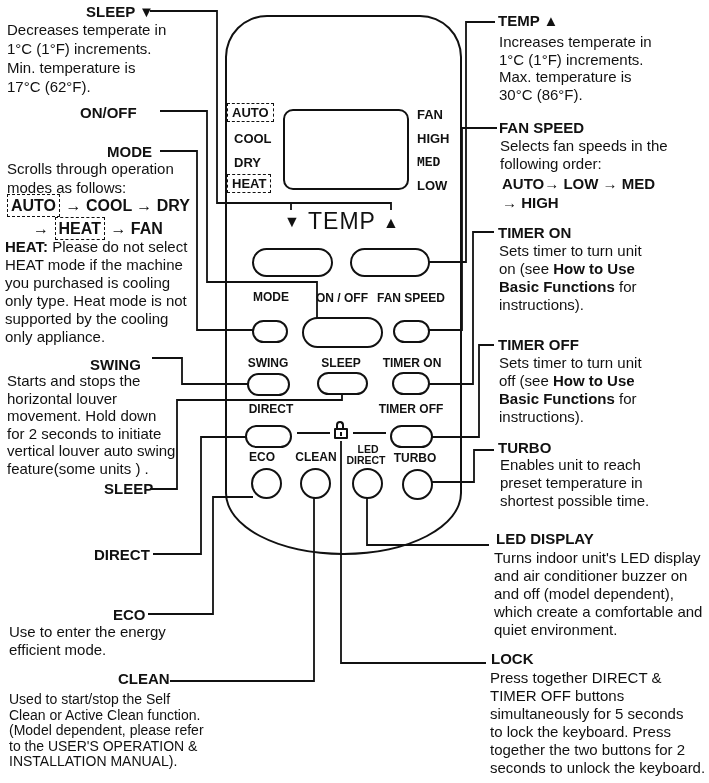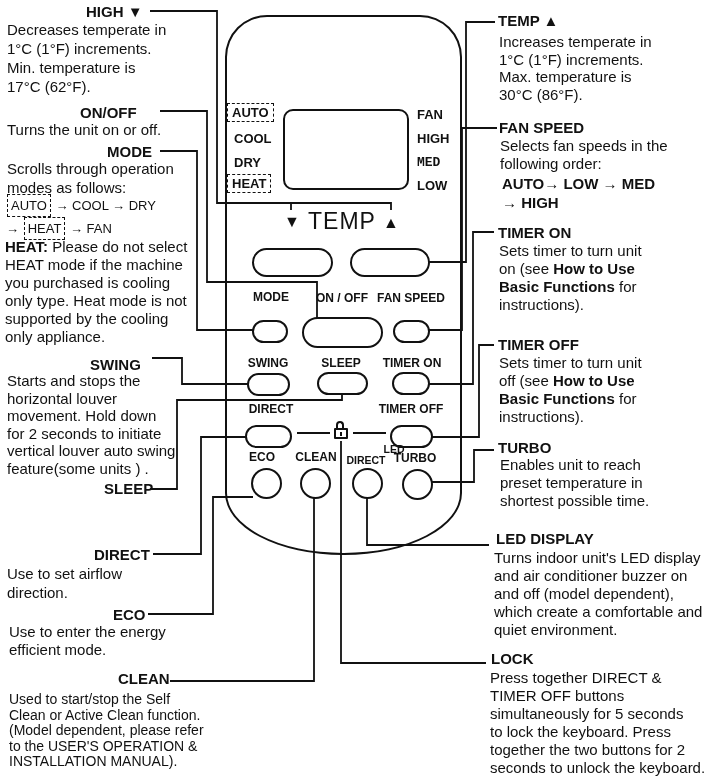--- a/index.html
+++ b/index.html
@@ -1,21 +1,21 @@
 <!DOCTYPE html>
 <html><head>
 <meta charset="utf-8">
 <style>
   html,body{margin:0;padding:0;background:#fff;}
   .page{position:relative;width:709px;height:783px;background:#fff;overflow:hidden;
         font-family:"Liberation Sans",sans-serif;color:#111;}
   svg.leaders{position:absolute;left:0;top:0;pointer-events:none;}
   .co-title{position:absolute;font-weight:bold;font-size:15px;white-space:nowrap;}
   .co-body{position:absolute;font-size:15px;line-height:19px;white-space:pre-line;}
-  .co-seq{position:absolute;font-weight:normal;font-size:13px;line-height:21px;white-space:nowrap;}
+  .co-seq{position:absolute;font-weight:bold;font-size:16px;line-height:21px;white-space:nowrap;text-align:center;}
   .dash-box{display:inline-block;border:1.5px dashed #111;padding:0 3px;margin:0 1px;}
   .remote{position:absolute;left:225px;top:15px;width:233px;height:536px;
           border:2.5px solid #111;background:transparent;
           border-radius:42px 42px 118px 118px / 42px 42px 62px 62px;}
   .screen{position:absolute;left:283px;top:109px;width:122px;height:77px;
           border:2px solid #111;border-radius:10px;background:#fff;}
   .rl{position:absolute;font-weight:bold;font-size:13px;white-space:nowrap;}
   .rl.dash{border:1.5px dashed #111;padding:1px 4px;}
   .btn{position:absolute;border:2px solid #111;border-radius:999px;background:#fff;box-sizing:border-box;}
   .circle{border-radius:50%;}
@@ -95,36 +95,35 @@
   <div class="btn" style="left:390px;top:425px;width:43px;height:23px;"></div>
 
   <span class="lock-icon">
     <span class="lock-shackle"></span>
     <span class="lock-body"></span>
     <span class="lock-key"></span>
   </span>
 
   <span class="blab" style="left:262px;top:450px;">ECO</span>
   <span class="blab" style="left:316px;top:450px;">CLEAN</span>
-  <span class="blab small" style="left:376px;top:443px;padding-left:36px;">LED</span>
+  <span class="blab small" style="left:368px;top:443px;">LED</span>
   <span class="blab small" style="left:366px;top:454px;">DIRECT</span>
   <span class="blab" style="left:415px;top:451px;">TURBO</span>
   <div class="btn circle" style="left:251px;top:468px;width:31px;height:31px;"></div>
   <div class="btn circle" style="left:300px;top:468px;width:31px;height:31px;"></div>
   <div class="btn circle" style="left:352px;top:468px;width:31px;height:31px;"></div>
   <div class="btn circle" style="left:402px;top:469px;width:31px;height:31px;"></div>
 
-  <div class="co-title" style="left:86px;top:3px;">HIGH ▼</div>
+  <div class="co-title" style="left:86px;top:3px;">SLEEP ▼</div>
   <div class="co-body" style="left:7px;top:20px;width:215px;">Decreases temperate in
 1°C (1°F) increments.
 Min. temperature is
 17°C (62°F).</div>
 
   <div class="co-title" style="left:80px;top:104px;">ON/OFF</div>
-  <div class="co-body" style="left:7px;top:120px;width:215px;">Turns the unit on or off.</div>
 
   <div class="co-title" style="left:107px;top:143px;">MODE</div>
   <div class="co-body" style="left:7px;top:159px;width:220px;">Scrolls through operation
 modes as follows:</div>
   <div class="co-seq" style="left:6px;top:194px;">
     <span class="dash-box">AUTO</span><span> → COOL → DRY</span><br>
     <span>→ </span><span class="dash-box">HEAT</span><span> → FAN</span>
   </div>
   <div class="co-body" style="left:5px;top:238px;width:222px;line-height:18px;"><b>HEAT:</b><span> Please do not select
 HEAT mode if the machine
@@ -137,22 +136,20 @@
   <div class="co-body" style="left:7px;top:372px;width:215px;line-height:17.5px;">Starts and stops the
 horizontal louver
 movement. Hold down
 for 2 seconds to initiate
 vertical louver auto swing
 feature(some units ) .</div>
 
   <div class="co-title" style="left:104px;top:480px;">SLEEP</div>
 
   <div class="co-title" style="left:94px;top:546px;">DIRECT</div>
-  <div class="co-body" style="left:7px;top:564px;width:215px;">Use to set airflow
-direction.</div>
 
   <div class="co-title" style="left:113px;top:606px;">ECO</div>
   <div class="co-body" style="left:9px;top:623px;width:215px;line-height:18px;">Use to enter the energy
 efficient mode.</div>
 
   <div class="co-title" style="left:118px;top:670px;">CLEAN</div>
   <div class="co-body" style="left:9px;top:692px;width:222px;font-size:14px;line-height:15.5px;">Used to start/stop the Self
 Clean or Active Clean function.
 (Model dependent, please refer
 to the USER'S OPERATION &amp;

